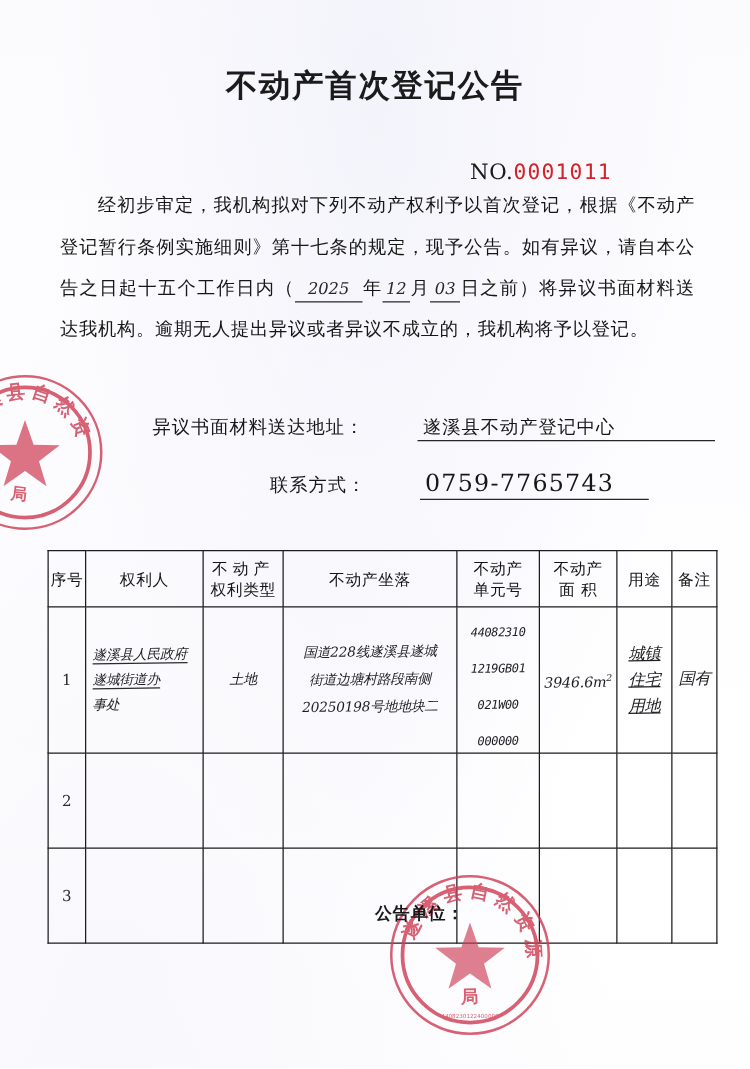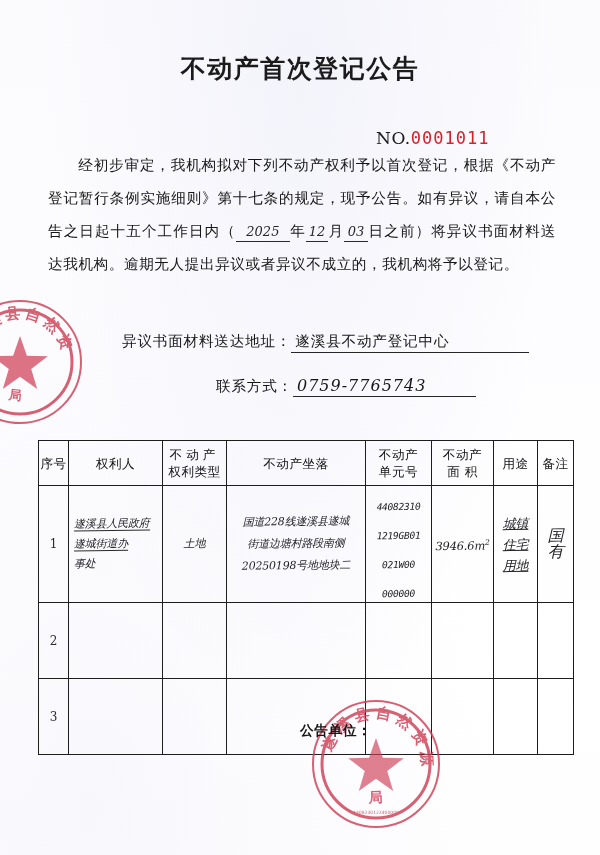--- a/index.html
+++ b/index.html
@@ -108,28 +108,28 @@
     white-space: nowrap;
   }
   #address-line { top: 332px; left: 122px; }
   #contact-line { top: 376px; left: 216px; }
   .info-label { }
   .info-value {
     display: inline-block;
     border-bottom: 1px solid #262626;
     padding: 0 4px 1px 4px;
     min-width: 160px;
+    margin-left: 43px;
   }
   #address-line .info-value { min-width: 230px; }
   #contact-line .info-value {
     font-family: "DejaVu Serif", serif;
-    font-size: 16px;
+    font-size: 19px;
     letter-spacing: 1px;
     min-width: 175px;
-    font-style: italic;
   }
 
   
   #reg-table {
     position: absolute;
     top: 440px;
     left: 38px;
     width: 535px;
     border-collapse: collapse;
     table-layout: fixed;
@@ -187,21 +187,21 @@
   .hw.unit {
     font-family: "DejaVu Sans Mono", monospace;
     font-style: italic;
     font-size: 9.6px;
     line-height: 13px;
     letter-spacing: -0.3px;
     margin-top: 12px;
   }
   .hw.area { font-size: 11.5px; }
   .hw.use { font-size: 13px; line-height: 17px; text-decoration: underline; }
-  .hw.note { font-size: 16px; }
+  .hw.note { font-size: 13px; }
   .hw .u { border-bottom: 1px solid #2a2a2a; }
   .sup { font-size: 7.5px; vertical-align: super; }
 
   
   #footer-block {
     position: absolute;
     top: 722px;
     left: 300px;
     font-family: "DejaVu Serif", serif;
     font-size: 13.5px;

